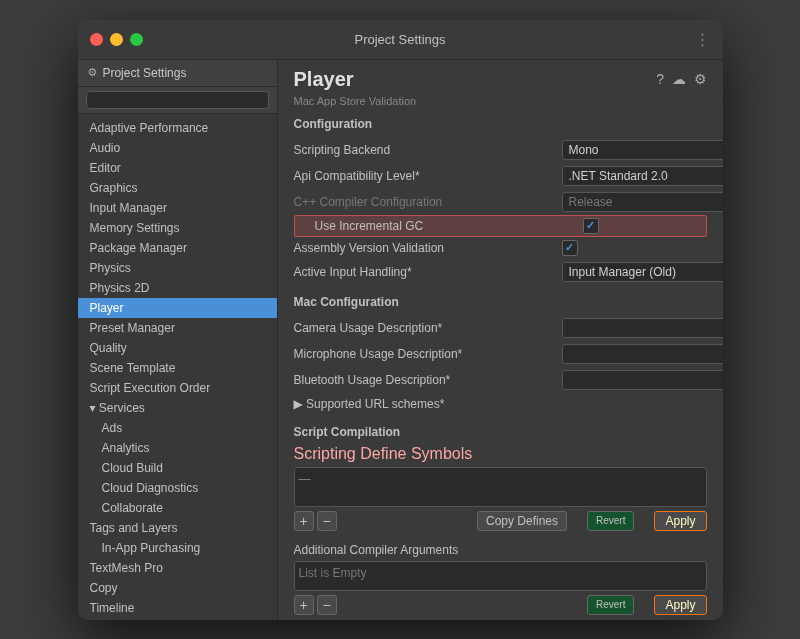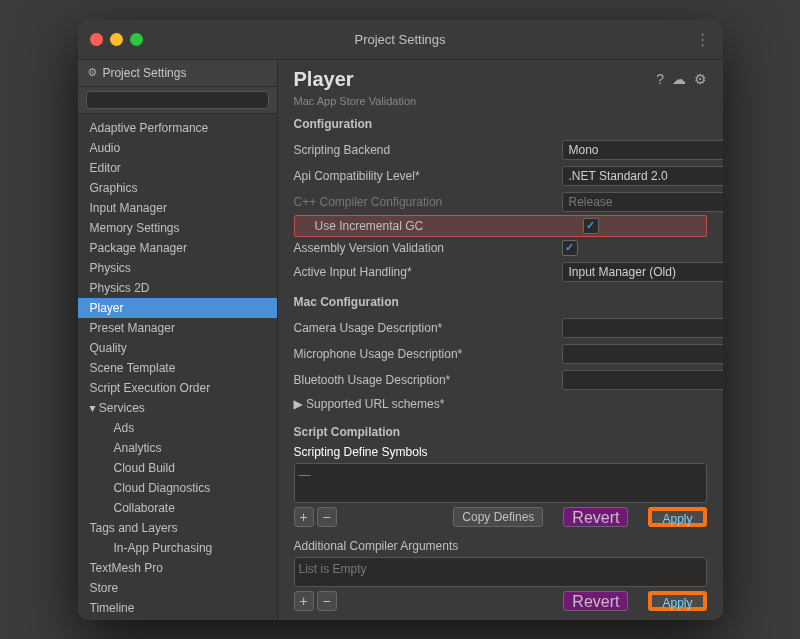--- a/index.html
+++ b/index.html
@@ -115,21 +115,21 @@
       font-size: 12px;
       white-space: nowrap;
       overflow: hidden;
       text-overflow: ellipsis;
     }
     .sidebar-item.active {
       background: #4a90d9;
       color: #fff;
     }
     .sidebar-item.sub {
-      padding-left: 36px;
+      padding-left: 24px;
     }
     .content-area {
       flex: 1;
       display: flex;
       flex-direction: column;
       overflow: hidden;
       background: #3a3a3a;
     }
     .content-header {
       display: flex;
@@ -293,34 +293,34 @@
       border-radius: 3px;
       color: #c0c0c0;
       font-size: 12px;
       padding: 1px 8px;
       cursor: pointer;
       height: 20px;
       display: flex;
       align-items: center;
     }
     .revert-btn {
-      background: #701a75;
+      background: #14532d;
       border: 1px solid #666;
       border-radius: 3px;
       color: #c0c0c0;
-      font-size: 16px;
+      font-size: 10px;
       padding: 1px 8px;
       cursor: pointer;
       height: 20px;
     }
     .apply-btn {
       background: #4a4a4a;
-      border: 4px solid #f97316;
-      border-radius: 3px;
-      color: #7dd3fc;
+      border: 1px solid #f97316;
+      border-radius: 3px;
+      color: #fef9c3;
       font-size: 12px;
       padding: 1px 10px;
       cursor: pointer;
       height: 20px;
     }
     .additional-compiler {
       margin-top: 12px;
     }
     .list-empty-area {
       background: #2a2a2a;
@@ -380,21 +380,21 @@
         <div class="sidebar-item">Script Execution Order</div>
         <div class="sidebar-item">▾ Services</div>
         <div class="sidebar-item sub">Ads</div>
         <div class="sidebar-item sub">Analytics</div>
         <div class="sidebar-item sub">Cloud Build</div>
         <div class="sidebar-item sub">Cloud Diagnostics</div>
         <div class="sidebar-item sub">Collaborate</div>
         <div class="sidebar-item">Tags and Layers</div>
         <div class="sidebar-item sub">In-App Purchasing</div>
         <div class="sidebar-item">TextMesh Pro</div>
-        <div class="sidebar-item">Store</div>
+        <div class="sidebar-item">Copy</div>
         <div class="sidebar-item">Timeline</div>
         <div class="sidebar-item">UI Builder</div>
 
       </div>
     </div>
 
     <div class="content-area">
       <div class="content-header">
         <span class="content-title">Player</span>
         <div class="content-header-icons">
@@ -496,21 +496,21 @@
           </div>
         </div>
 
         <div class="config-row">
           <div class="config-label">▶ Supported URL schemes*</div>
           <div class="config-value"></div>
         </div>
 
         <div class="section-title script-compilation">Script Compilation</div>
 
-        <div style="font-size:12px;color:#ffffff;margin-bottom:4px;">Scripting Define Symbols</div>
+        <div style="font-size:16px;color:#fca5a5;margin-bottom:4px;">Scripting Define Symbols</div>
 
         <div class="define-symbols-area">
           <div style="font-size:12px;color:#888;">—</div>
         </div>
 
         <div class="define-toolbar">
           <div style="display:flex;gap:3px;">
             <div class="plus-minus-btn">+</div>
             <div class="plus-minus-btn">−</div>
           </div>

